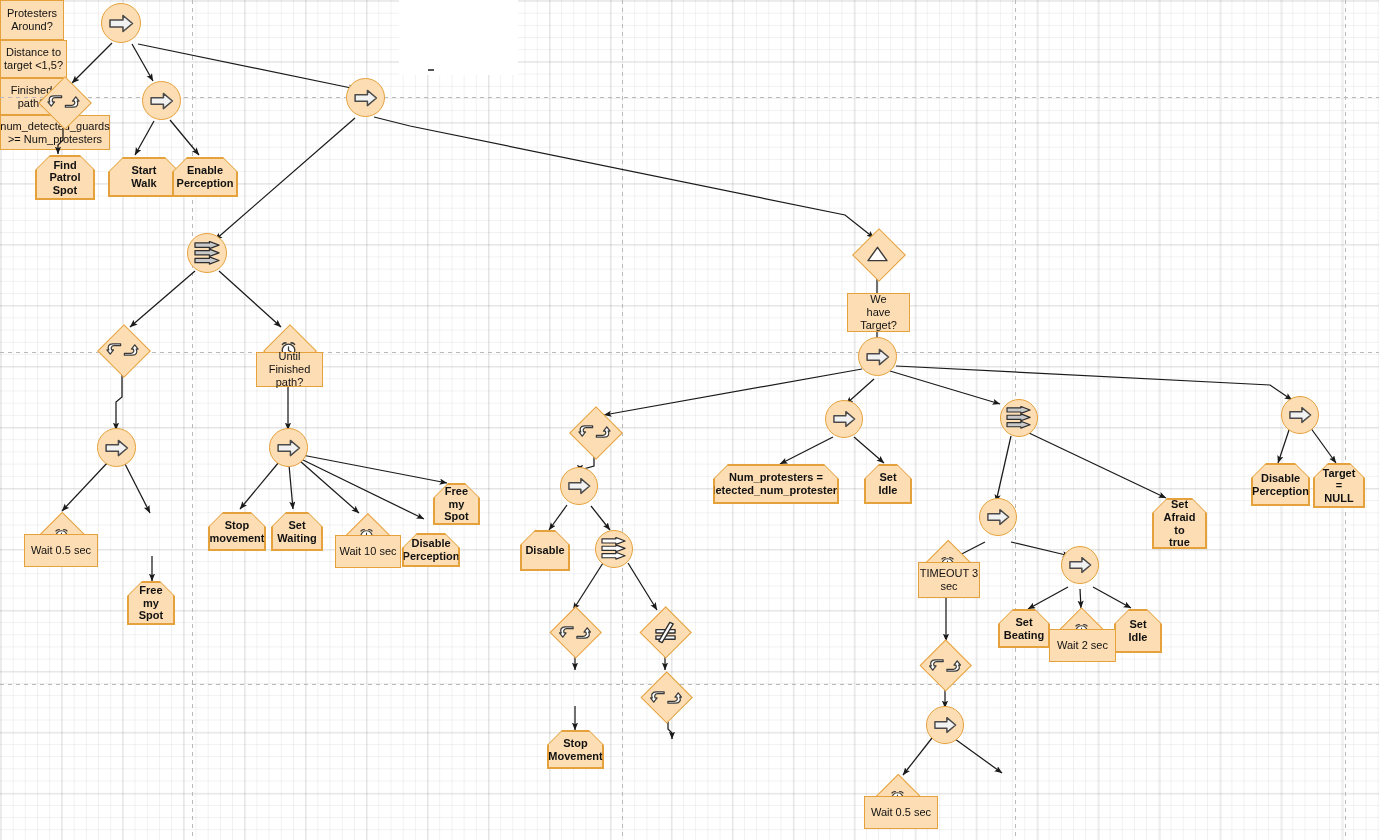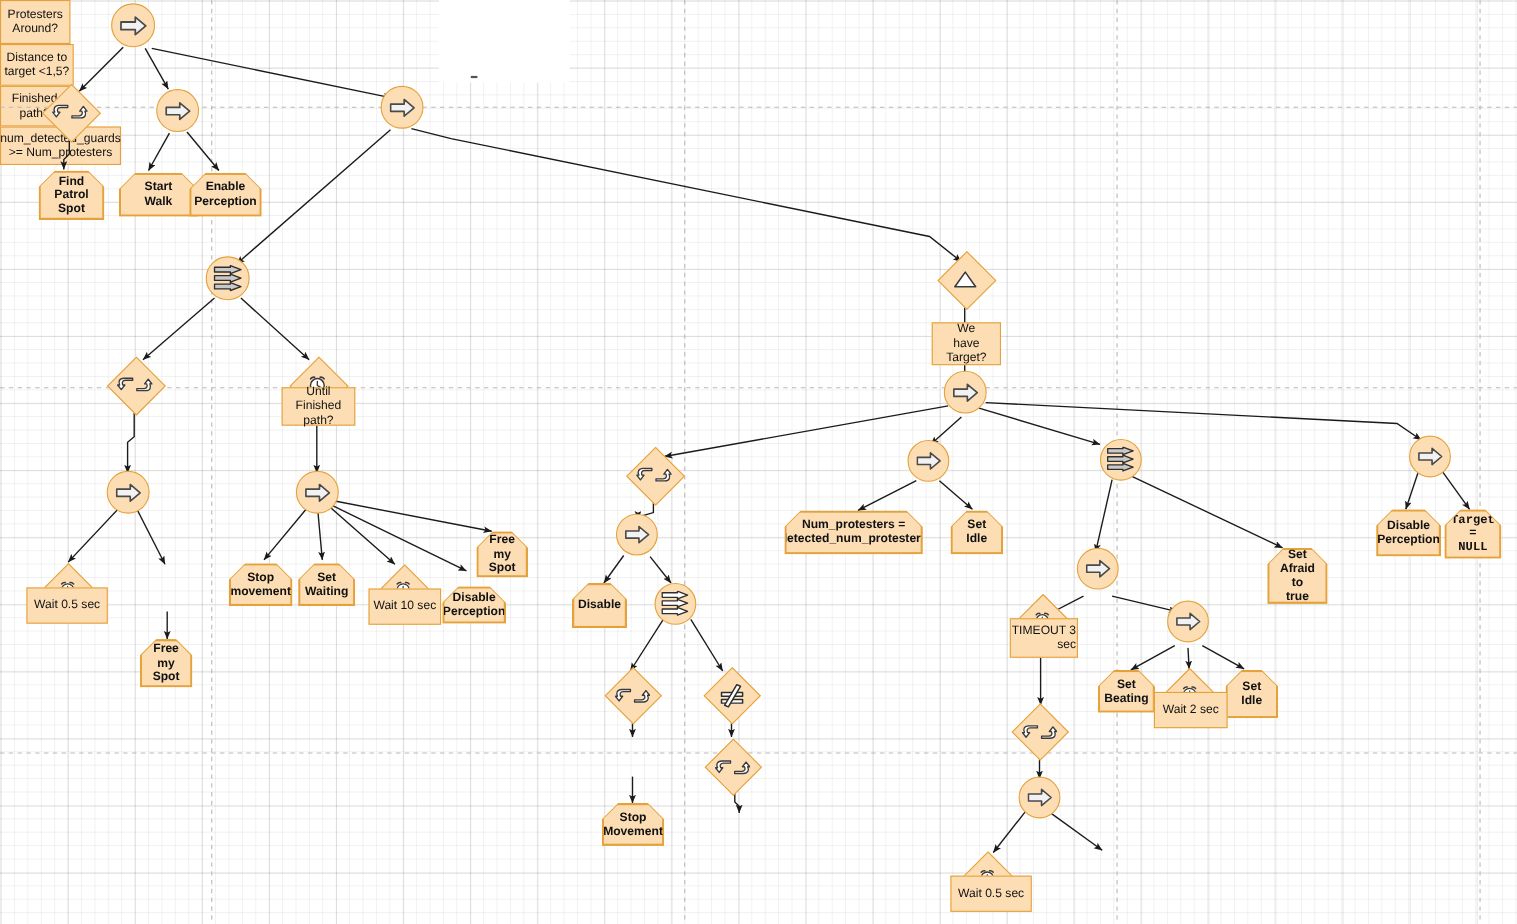--- a/index.html
+++ b/index.html
@@ -472,21 +472,21 @@
     <div class="deco" style="width:32.5px;height:32.5px;position:absolute;left:6.7px;top:6.7px;"></div>
     <div class="deco-glyph">
       <svg width="17" height="17" viewBox="0 0 20 20">
         <circle cx="10" cy="11" r="6.6" fill="#fff" stroke="#3a3a3a" stroke-width="1.4"></circle>
         <path d="M3.6,4.6 A4,4 0 0 1 7.4,3.1" fill="none" stroke="#3a3a3a" stroke-width="1.6" stroke-linecap="round"></path>
         <path d="M16.4,4.6 A4,4 0 0 0 12.6,3.1" fill="none" stroke="#3a3a3a" stroke-width="1.6" stroke-linecap="round"></path>
         <path d="M10,11 L10,7.2 M10,11 L12.8,12.6" stroke="#3a3a3a" stroke-width="1.3" stroke-linecap="round"></path>
       </svg>
     </div>
   </div>
-  <div class="deco-label" style="left:918px;top:562px;width:60px;height:34px;white-space:pre-line;text-align:right;">TIMEOUT 3
+  <div class="deco-label" style="left:918px;top:562px;width:60px;height:34px;white-space:pre-line;">TIMEOUT 3
 sec</div>
 
   <div class="node comp" style="left:1061px;top:546px;width:38px;height:38px;">
     <svg width="23" height="18" viewBox="0 0 25 19">
       <path d="M1,6 L14,6 L14,1.5 L23.5,9.5 L14,17.5 L14,13 L1,13 Z" fill="#f2f2f2" stroke="#4a4a4a" stroke-width="1.6" stroke-linejoin="round"></path>
     </svg>
   </div>
 
   <div class="action-outer both" style="left:998px;top:609px;width:52px;height:39px;">
     <div class="action-inner both" style="white-space:pre-line;">Set
@@ -554,19 +554,19 @@
     <svg width="23" height="18" viewBox="0 0 25 19">
       <path d="M1,6 L14,6 L14,1.5 L23.5,9.5 L14,17.5 L14,13 L1,13 Z" fill="#f2f2f2" stroke="#4a4a4a" stroke-width="1.6" stroke-linejoin="round"></path>
     </svg>
   </div>
 
   <div class="action-outer both" style="left:1251px;top:463px;width:59px;height:43px;">
     <div class="action-inner both" style="white-space:pre-line;">Disable
 Perception</div>
   </div>
 
-  <div class="action-outer both" style="left:1313px;top:463px;width:52px;height:45px;font-family:Liberation Mono, monospace;">
+  <div class="action-outer both" style="left:1313px;top:463px;width:52px;height:45px;">
     <div class="action-inner both" style="white-space:pre-line;">Target
 =
 NULL</div>
   </div>
 
 </div>
 
 </body></html>

